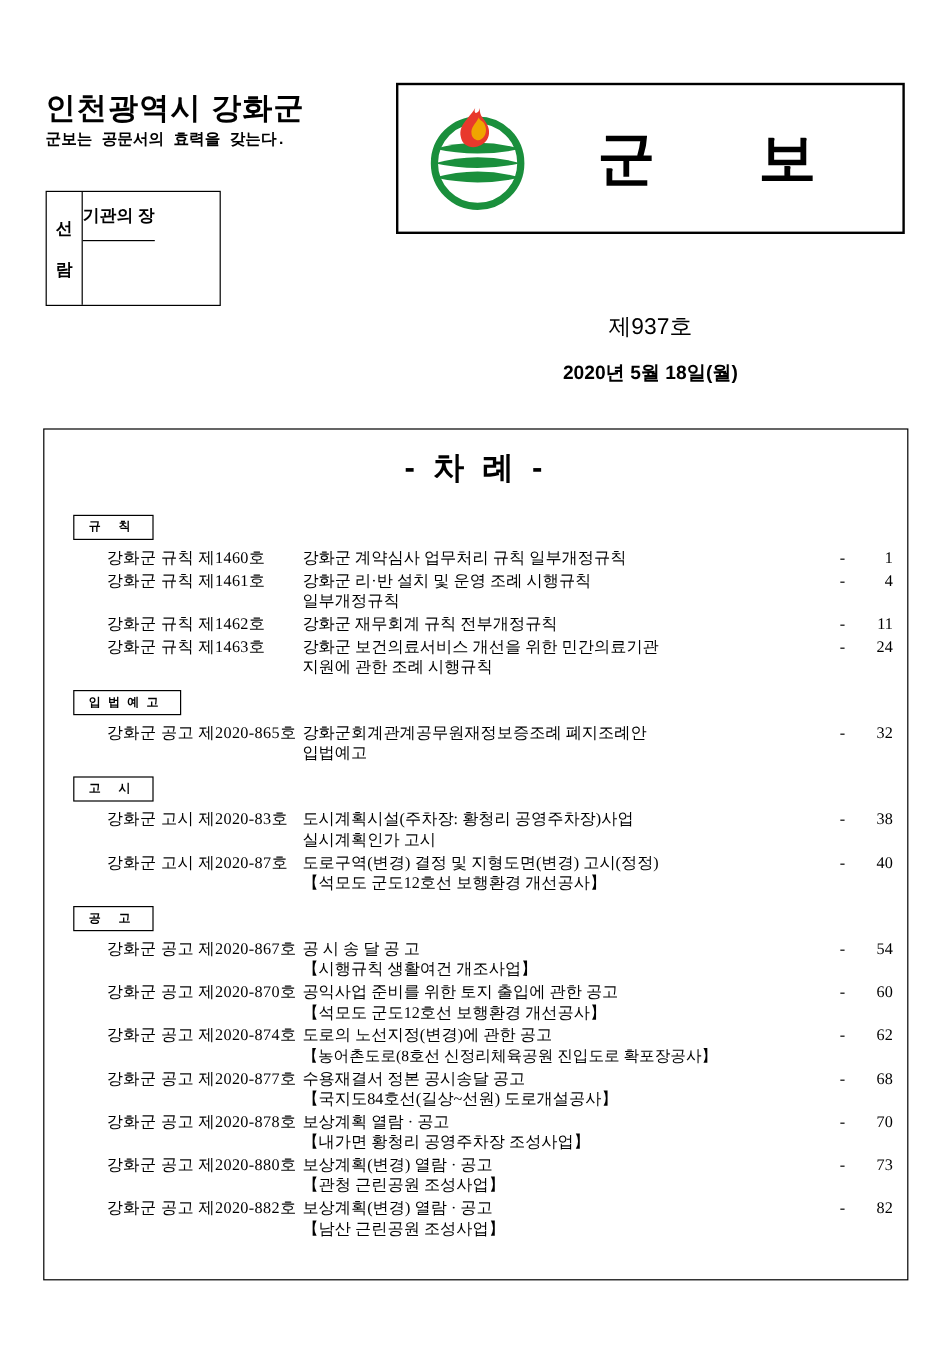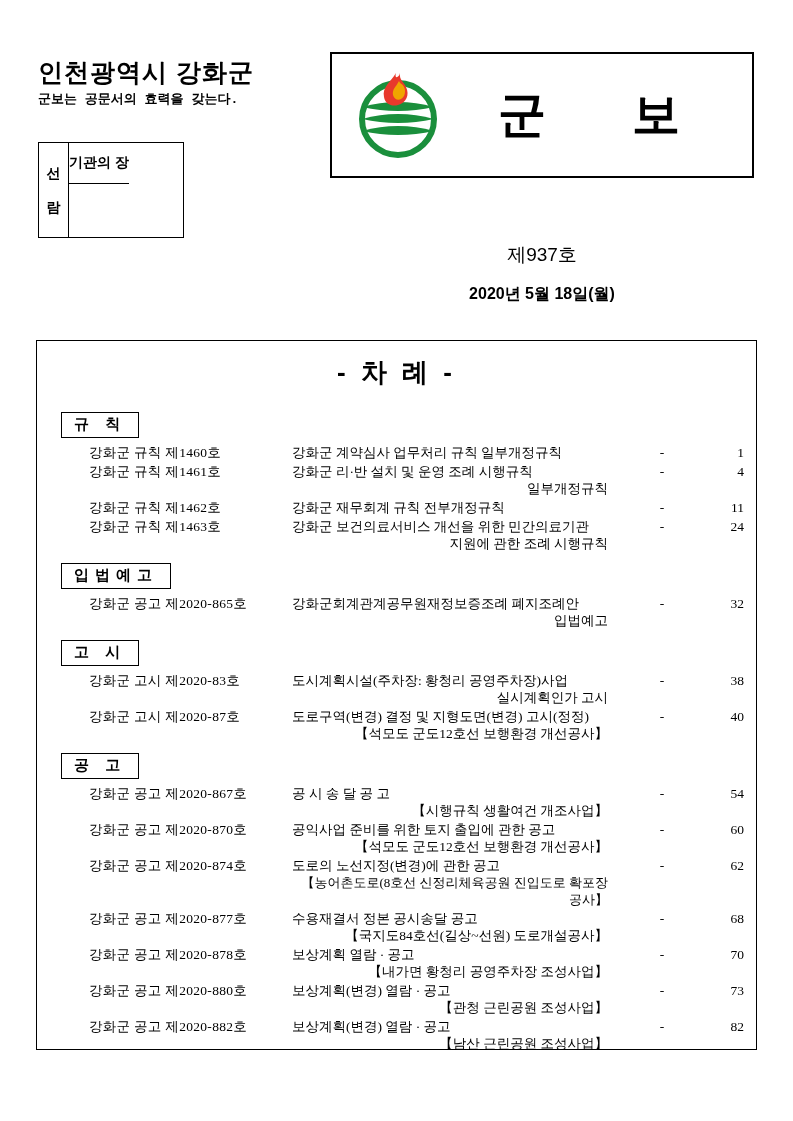--- a/index.html
+++ b/index.html
@@ -13,20 +13,21 @@
     font-family: "Liberation Serif", "DejaVu Serif", serif;
     color: #000000;
     position: relative;
     overflow: hidden;
   }
   .page {
     position: relative;
     width: 793px;
     height: 986px;
     box-sizing: border-box;
+    margin-top: 17px;
   }
 
   
   .header {
     position: absolute;
     top: 52px;
     left: 0;
     width: 793px;
     height: 140px;
   }
@@ -171,48 +172,46 @@
   .section {
     margin-top: 2px;
   }
   .section-head {
     margin-left: 24px;
     margin-top: 8px;
     margin-bottom: 5px;
     display: inline-block;
     border: 1.4px solid #000;
     padding: 2px 12px 3px 12px;
-    font-size: 15px;
+    font-size: 10px;
     font-weight: bold;
     font-family: "Liberation Sans", "DejaVu Sans", sans-serif;
     letter-spacing: 6px;
   }
   .entry {
     display: flex;
     align-items: flex-start;
     font-size: 13.5px;
     font-family: "Liberation Serif", "DejaVu Serif", serif;
     line-height: 17px;
     padding: 1px 0 1px 0;
-    gap: 40px;
   }
   .entry .ref {
     width: 215px;
     padding-left: 52px;
     box-sizing: border-box;
     white-space: nowrap;
     letter-spacing: 0.3px;
   }
   .entry .desc {
     flex: 1;
     padding-right: 6px;
   }
   .entry .desc .line2 {
     display: block;
-    text-align: right;
   }
   .entry .dash {
     width: 16px;
     text-align: center;
     flex: none;
   }
   .entry .page-num {
     width: 34px;
     text-align: right;
     padding-right: 12px;

